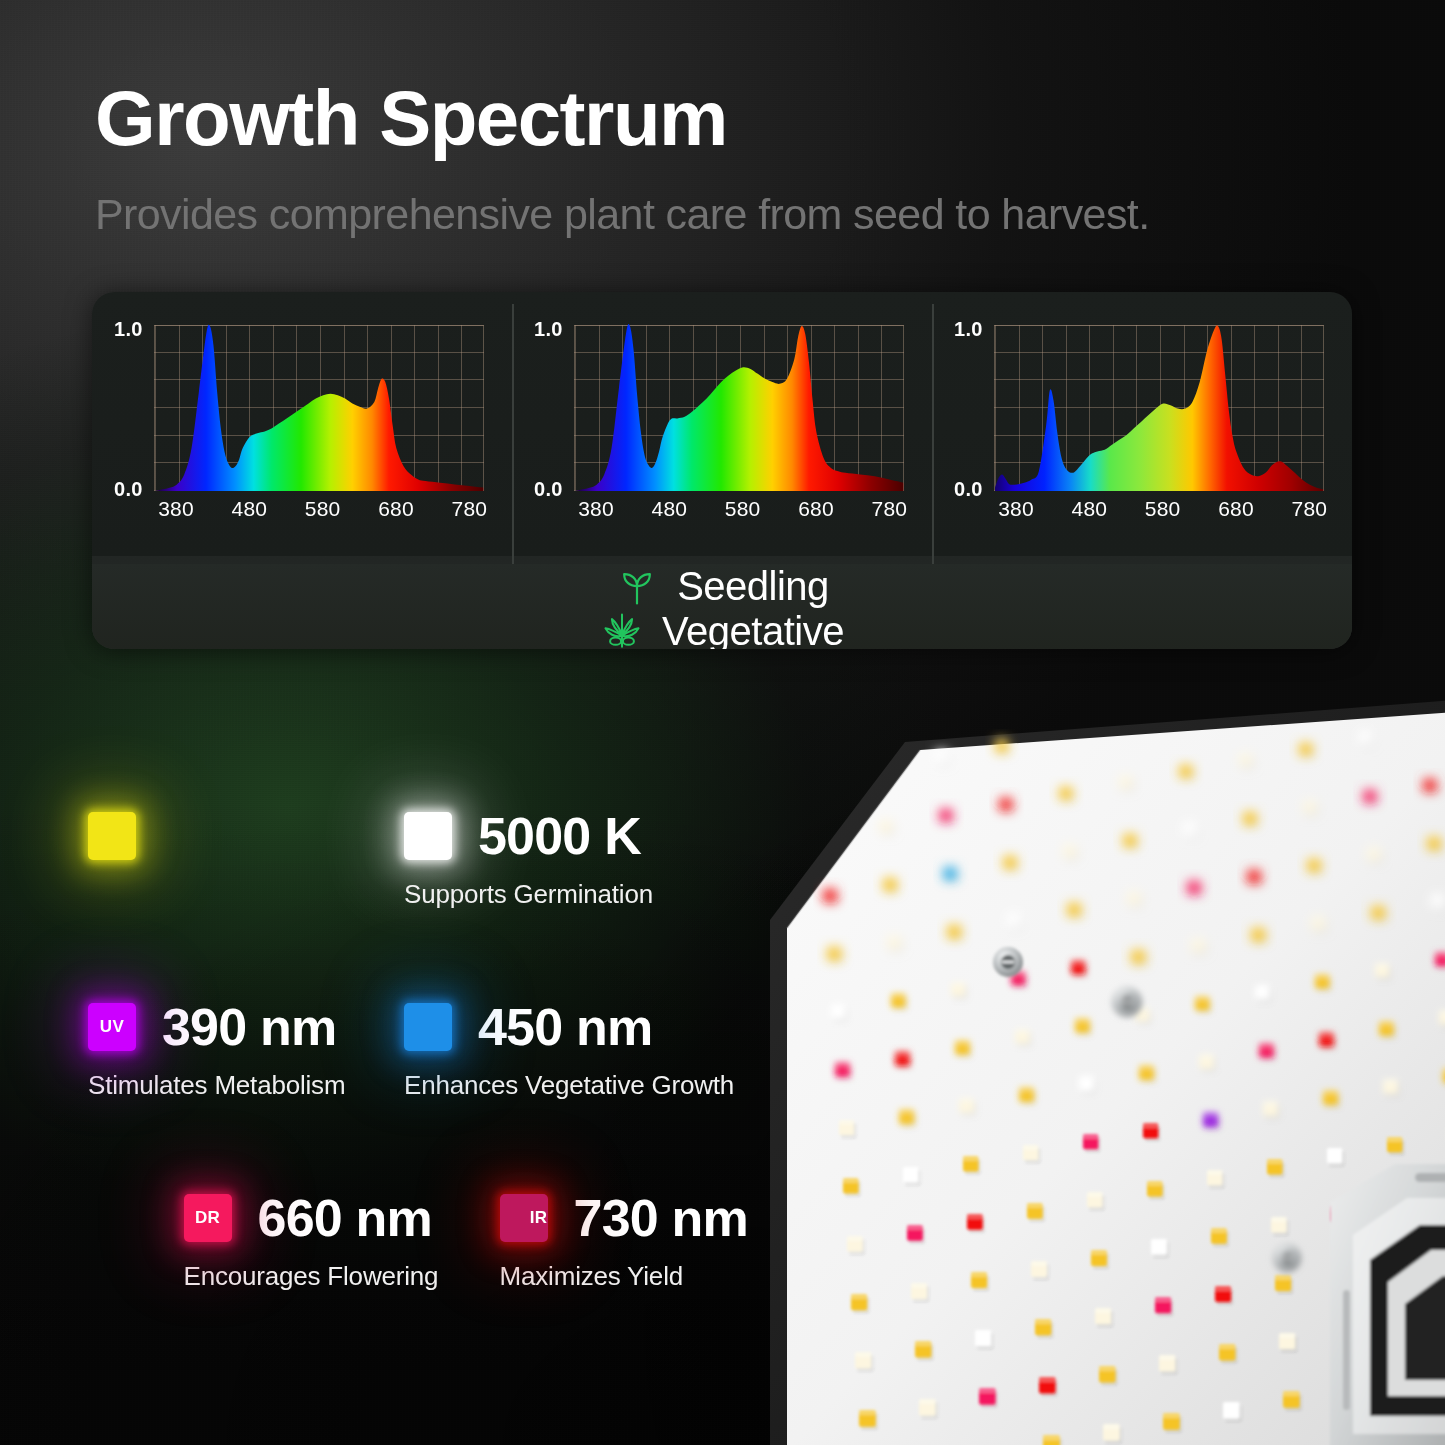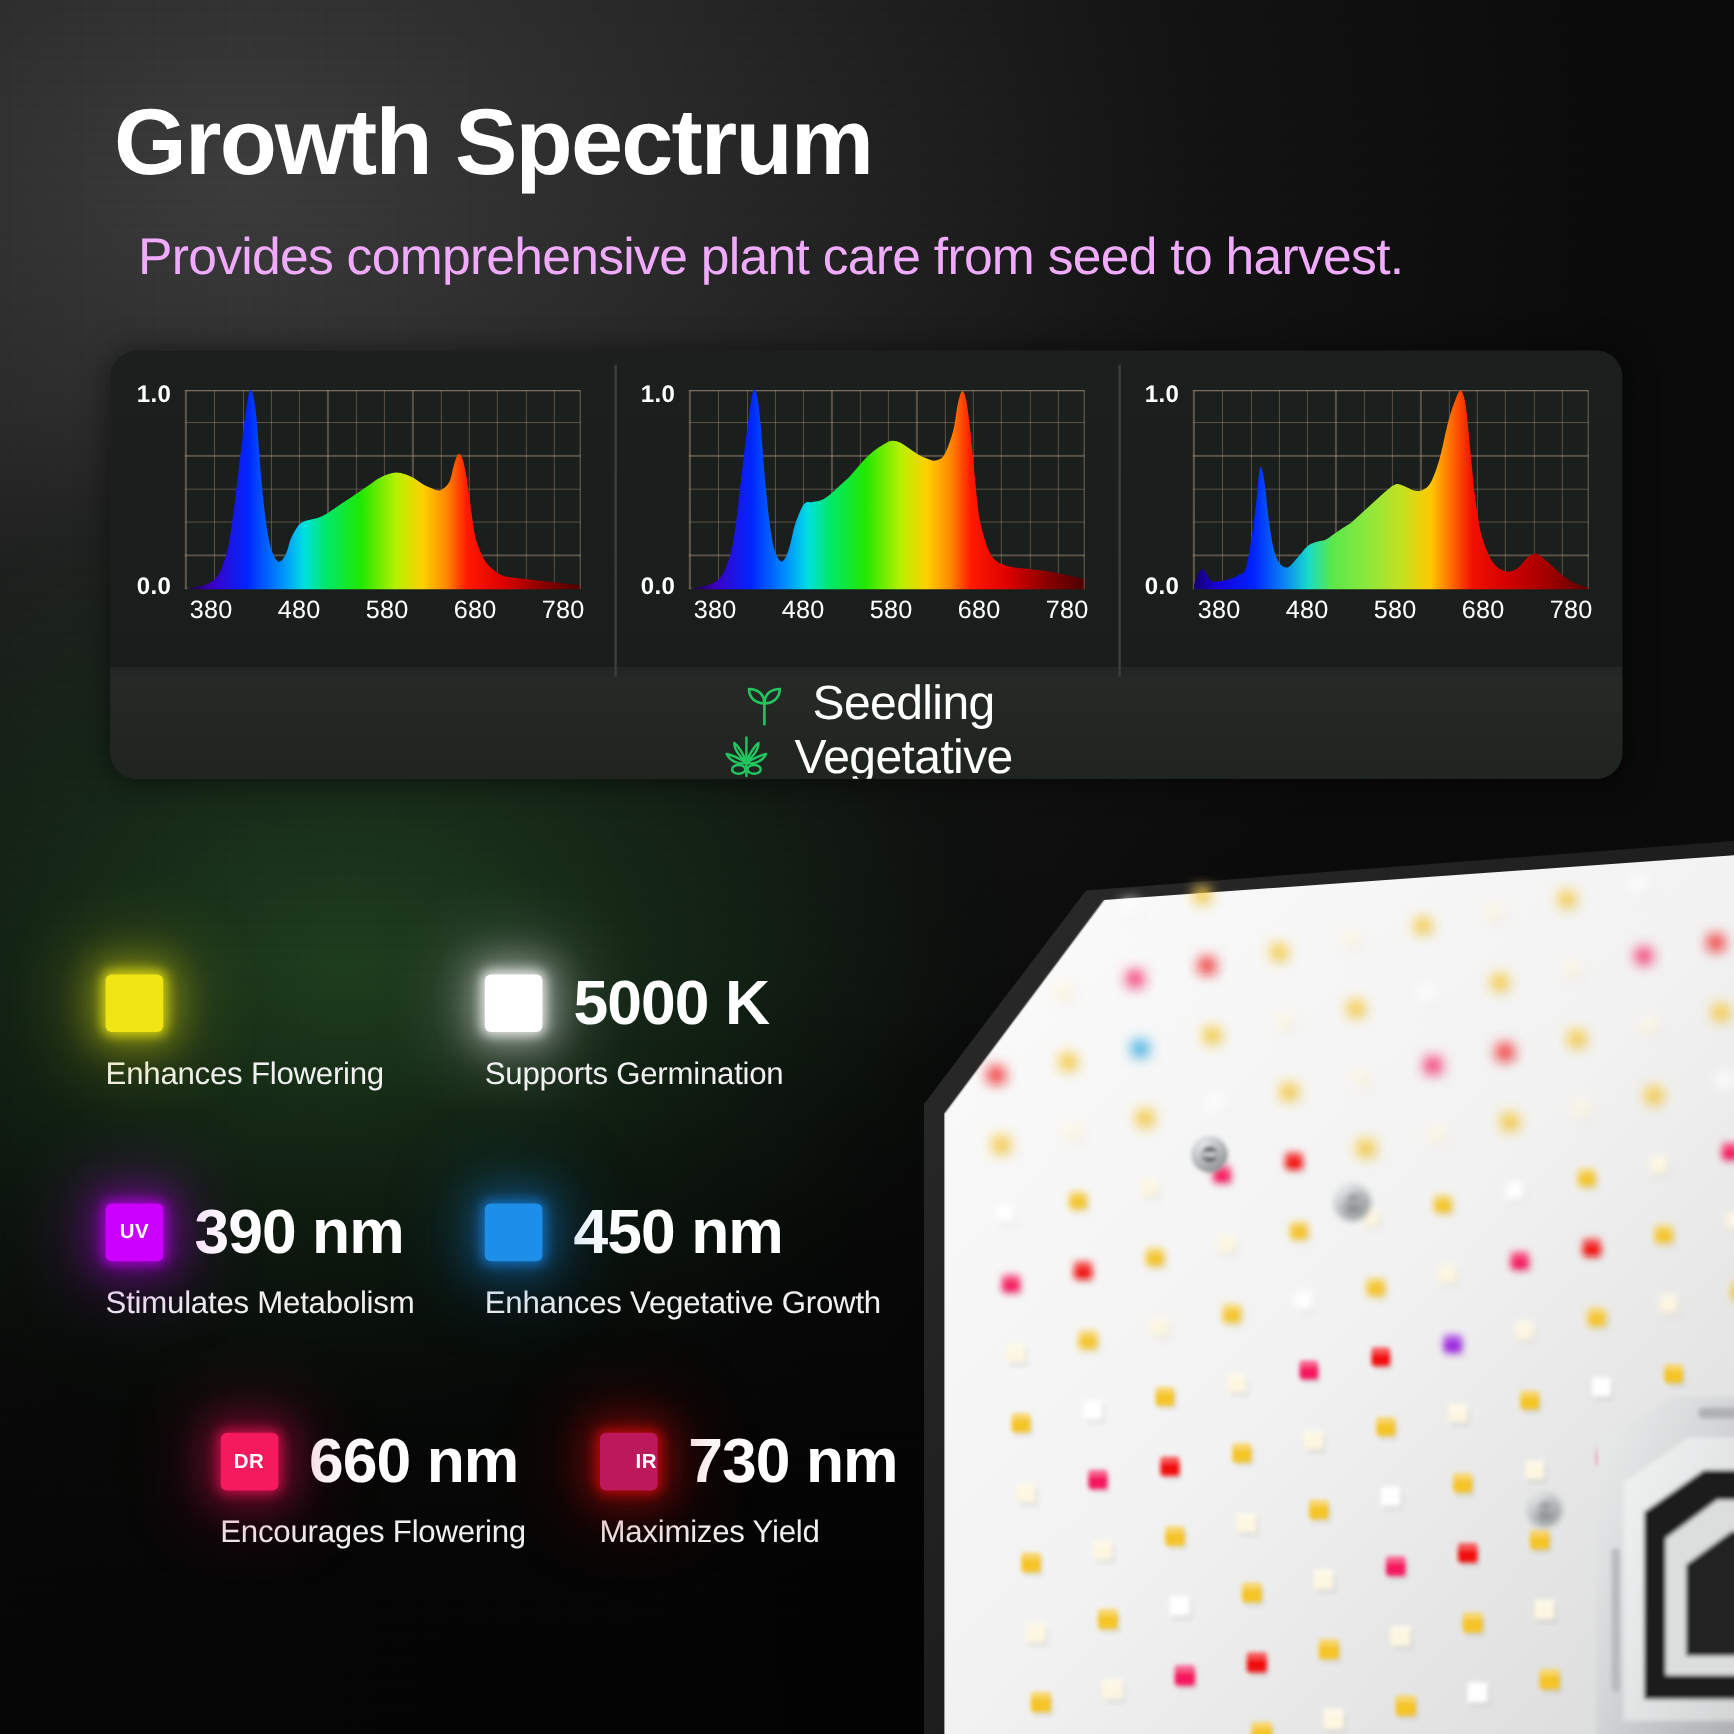--- a/index.html
+++ b/index.html
@@ -34,22 +34,22 @@
     mix-blend-mode:overlay;
   }
 
   
   #header{ position:absolute; left:95px; top:78px; width:1250px; z-index:6; }
   #title{
     font-size:78px; font-weight:bold; color:#ffffff; letter-spacing:-1.5px;
     line-height:1.05; white-space:nowrap;
   }
   #subtitle{
-    margin-top:30px; font-size:43px; font-weight:400; color:#f0abfc;
-    letter-spacing:-0.6px; white-space:nowrap;margin-left:20px;
+    margin-top:30px; font-size:43px; font-weight:400; color:#737373;
+    letter-spacing:-0.6px; white-space:nowrap;
   }
 
   
   #spectrum-card{
     position:absolute; left:92px; top:292px; width:1260px; height:357px;
     background:linear-gradient(180deg,#1b1f1d 0%,#191d1b 74%,#222624 74%,#252a27 100%);
     border-radius:22px; overflow:hidden; z-index:6;
     box-shadow:0 2px 26px rgba(0,0,0,.55);
   }
   #charts-row{ position:absolute; left:0; top:0; width:100%; height:272px; display:flex; }
@@ -302,21 +302,20 @@
   </div>
 </div>
 
 <div id="specs">
 
   <div class="spec-row">
     <div class="spec-item col1">
       <div class="spec-head">
         <span class="swatch" id="sw0" style="background: rgb(242, 229, 22); box-shadow: rgba(232, 227, 18, 0.8) 0px 0px 10px 3px, rgba(232, 227, 18, 0.4) 0px 0px 30px 12px, rgba(232, 227, 18, 0.2) 0px 0px 64px 26px;"></span>
       </div>
-      <div class="spec-desc">Enhances Flowering</div>
     </div>
     <div class="spec-item">
       <div class="spec-head">
         <span class="swatch" id="sw1" style="background: rgb(255, 255, 255); box-shadow: rgba(255, 255, 255, 0.8) 0px 0px 10px 3px, rgba(255, 255, 255, 0.4) 0px 0px 30px 12px, rgba(255, 255, 255, 0.2) 0px 0px 64px 26px; color: transparent;"></span>
         <span class="spec-value">5000 K</span>
       </div>
       <div class="spec-desc">Supports Germination</div>
     </div>
   </div>
 

